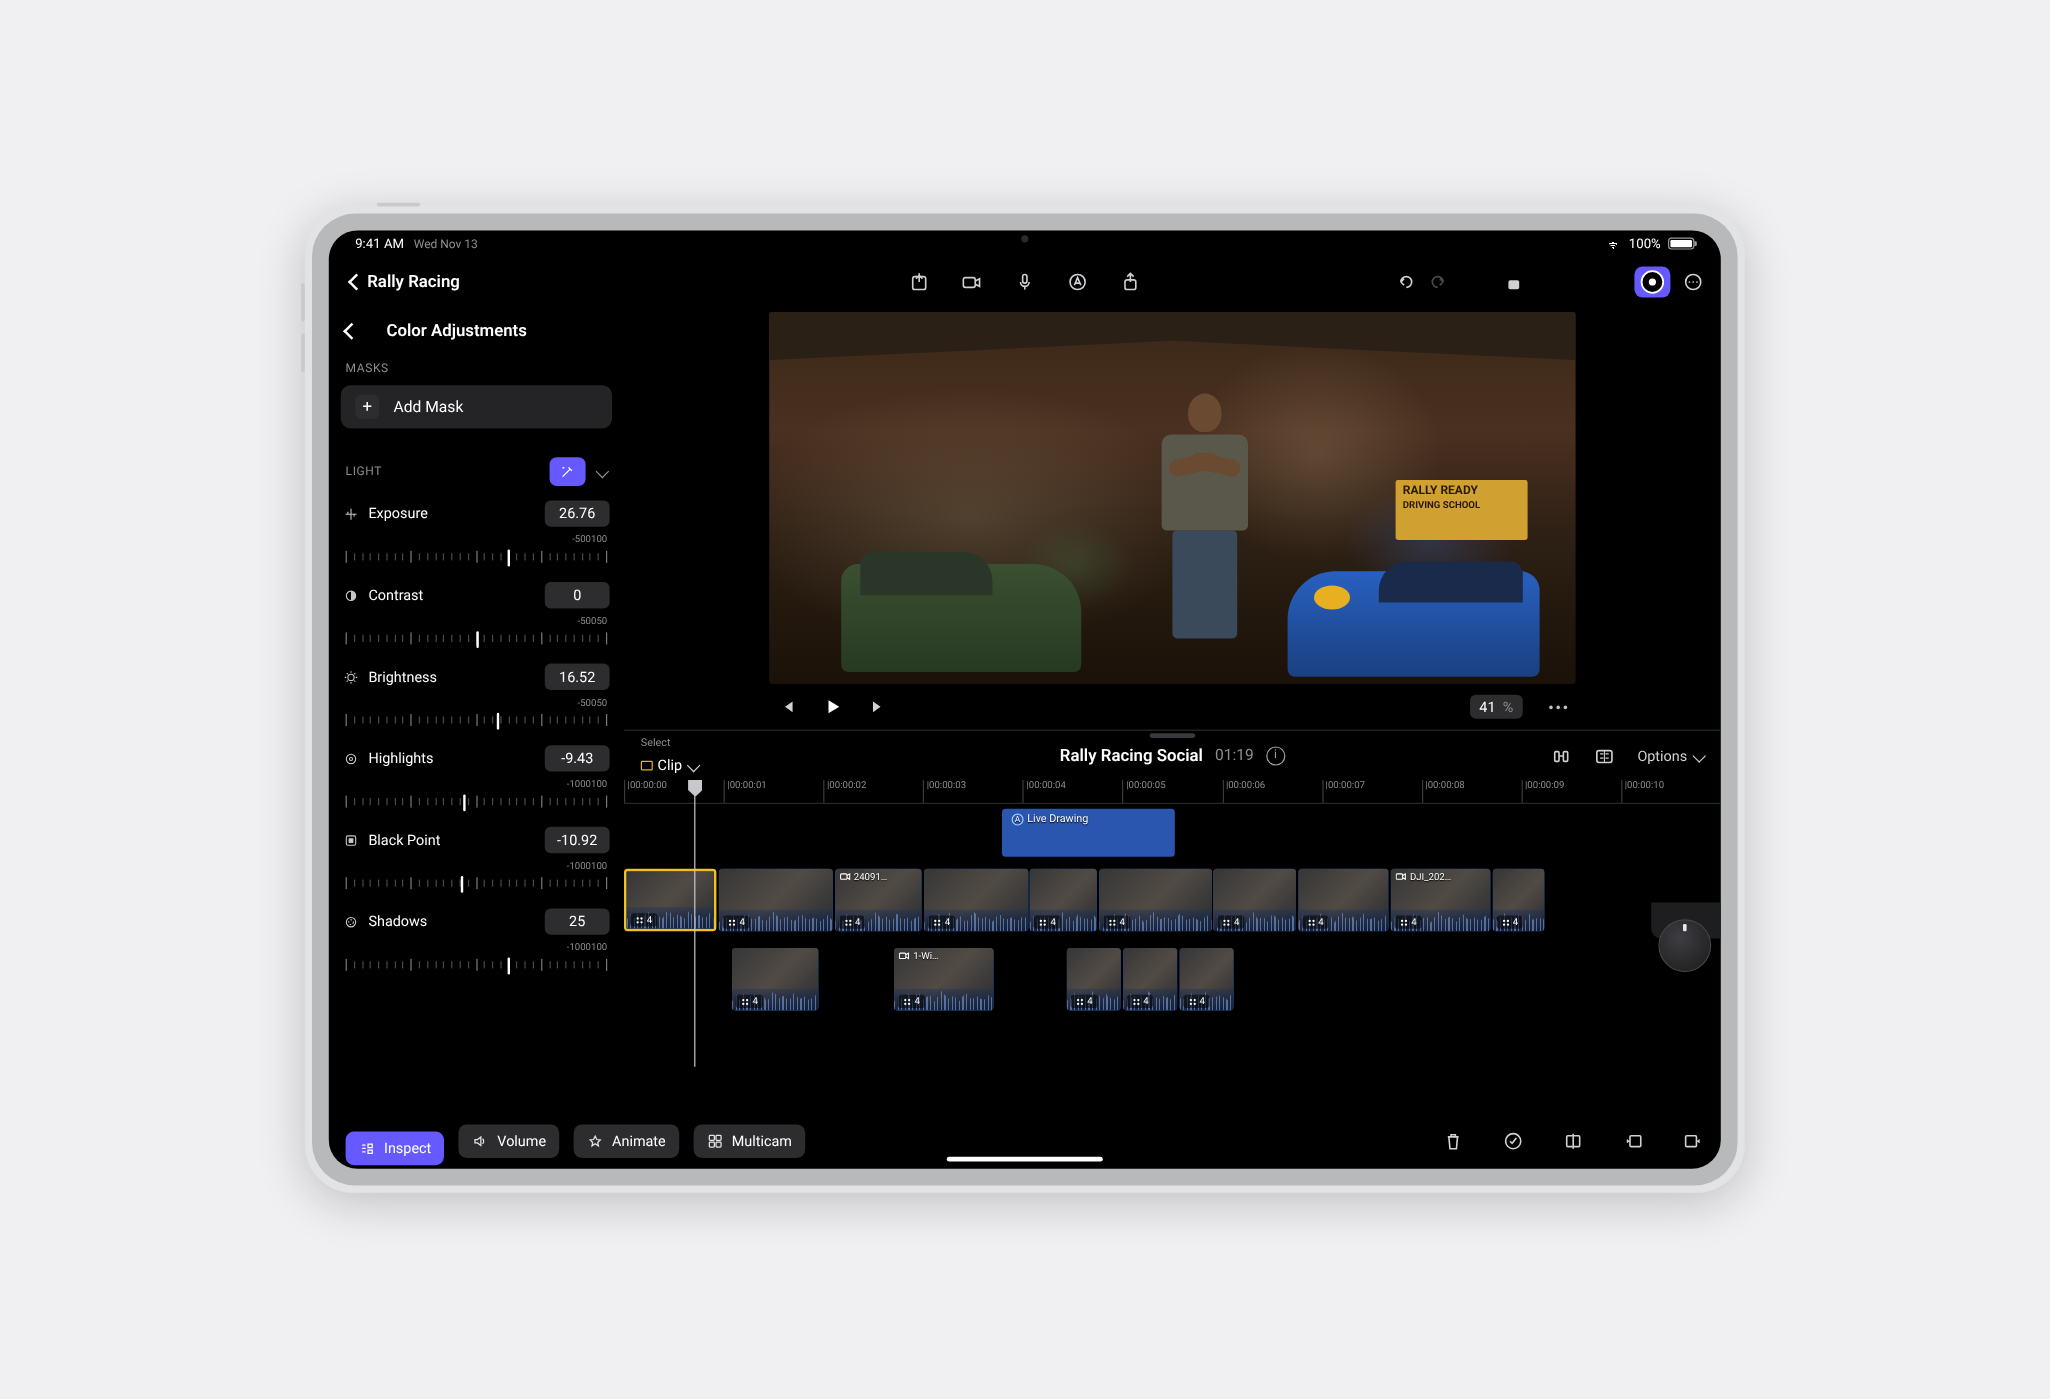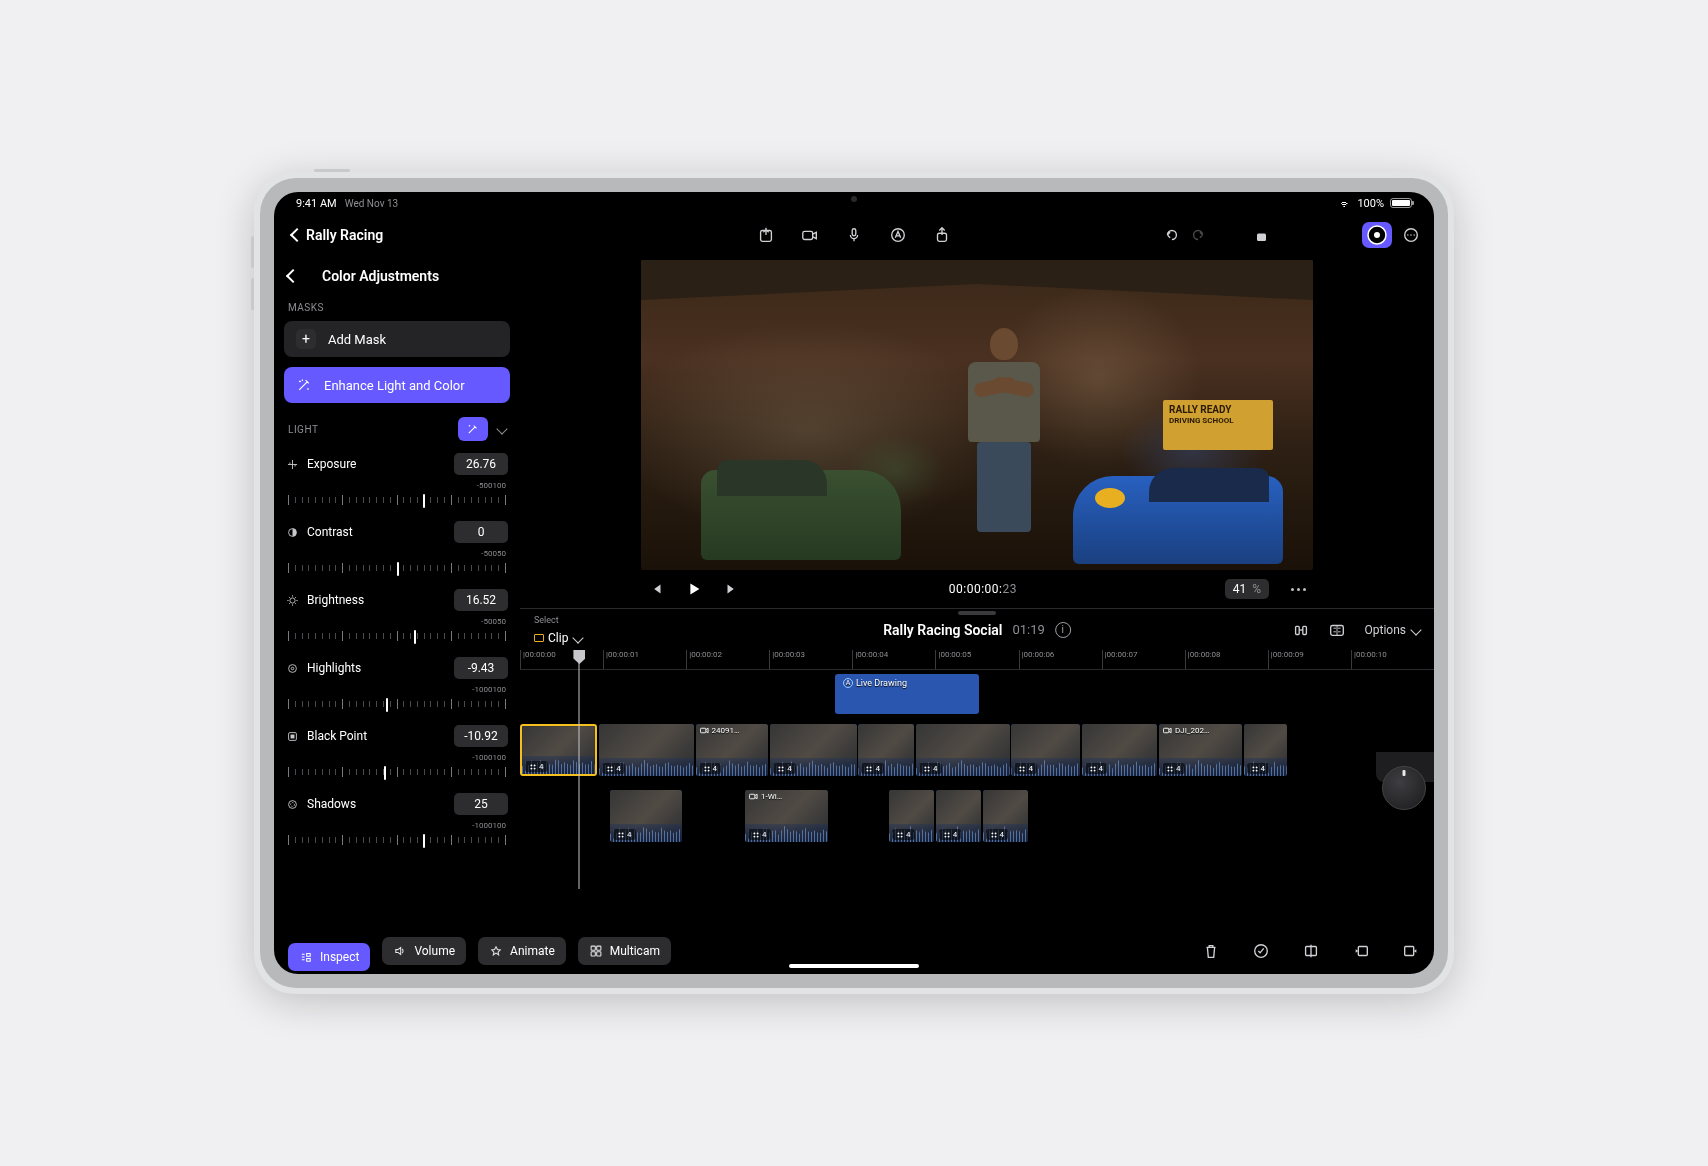--- a/index.html
+++ b/index.html
@@ -289,26 +289,20 @@
             <div class="ico">
                 <span class="chev-l"></span>
               </div>
             <div class="insp-title">Color Adjustments</div>
           </div>
           <div class="section-label">MASKS</div>
           <div class="add-mask">
             <span class="plus-sq">+</span>
             <span>Add Mask</span>
           </div>
-          <div class="enhance">
-            <svg viewBox="0 0 20 20" stroke="#fff" fill="none" stroke-width="1.5">
-                <path d="M4 16L14 6M12 4l4 4M5 6l1-1M4 5l1 1M8 3v2M15 14v2M14 15h2"></path>
-              </svg>
-            <span>Enhance Light and Color</span>
-          </div>
           <div class="section-label wrow">
             <span>LIGHT</span>
             <div style="display:flex;gap:10px;align-items:center">
               <div class="wand-btn">
                   <svg viewBox="0 0 20 20" stroke-width="1.5">
                     <path d="M4 16L13 7M11 5l4 4M5 6l1-1M4 5l1 1"></path>
                   </svg>
                 </div>
               <span class="chev-d"></span>
             </div>
@@ -685,25 +679,20 @@
               <div class="ico">
                   <svg viewBox="0 0 20 20">
                     <path d="M6 4l10 6-10 6z" fill="#fff" stroke="none"></path>
                   </svg>
                 </div>
               <div class="ico">
                   <svg viewBox="0 0 20 20">
                     <path d="M14 5v10M5 5l7 5-7 5z" fill="#d0d0d5" stroke="none"></path>
                   </svg>
                 </div>
-              <div class="center">
-                <div class="tc">
-                  <span>00:00:00:</span><span class="f">23</span>
-                </div>
-              </div>
               <div class="zoom-ro">
                 <span>41</span>&nbsp;&nbsp;<span style="color:#8d8d92">%</span>
               </div>
               <div class="dots3 ico">
                   <span></span>
                   <span></span>
                   <span></span>
                 </div>
             </div>
           </div>

